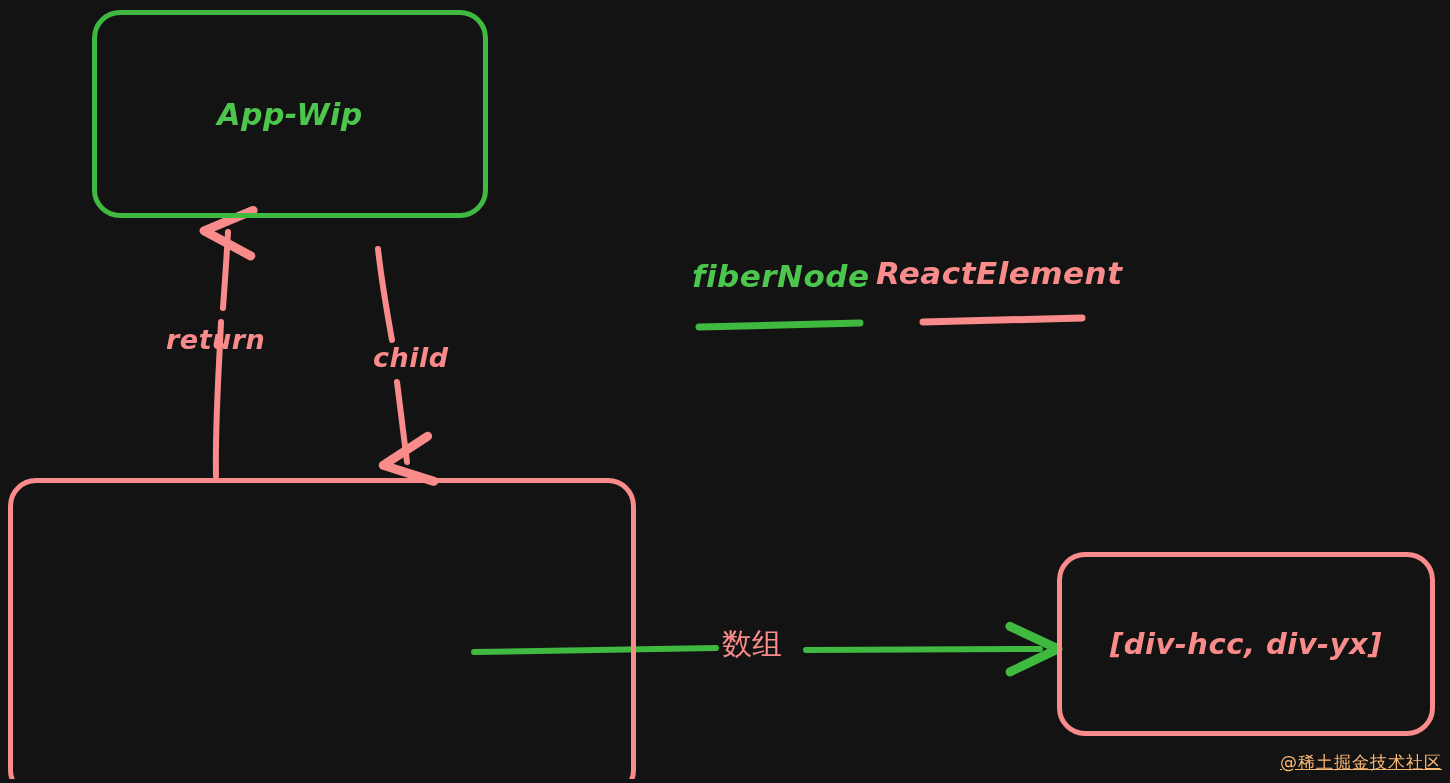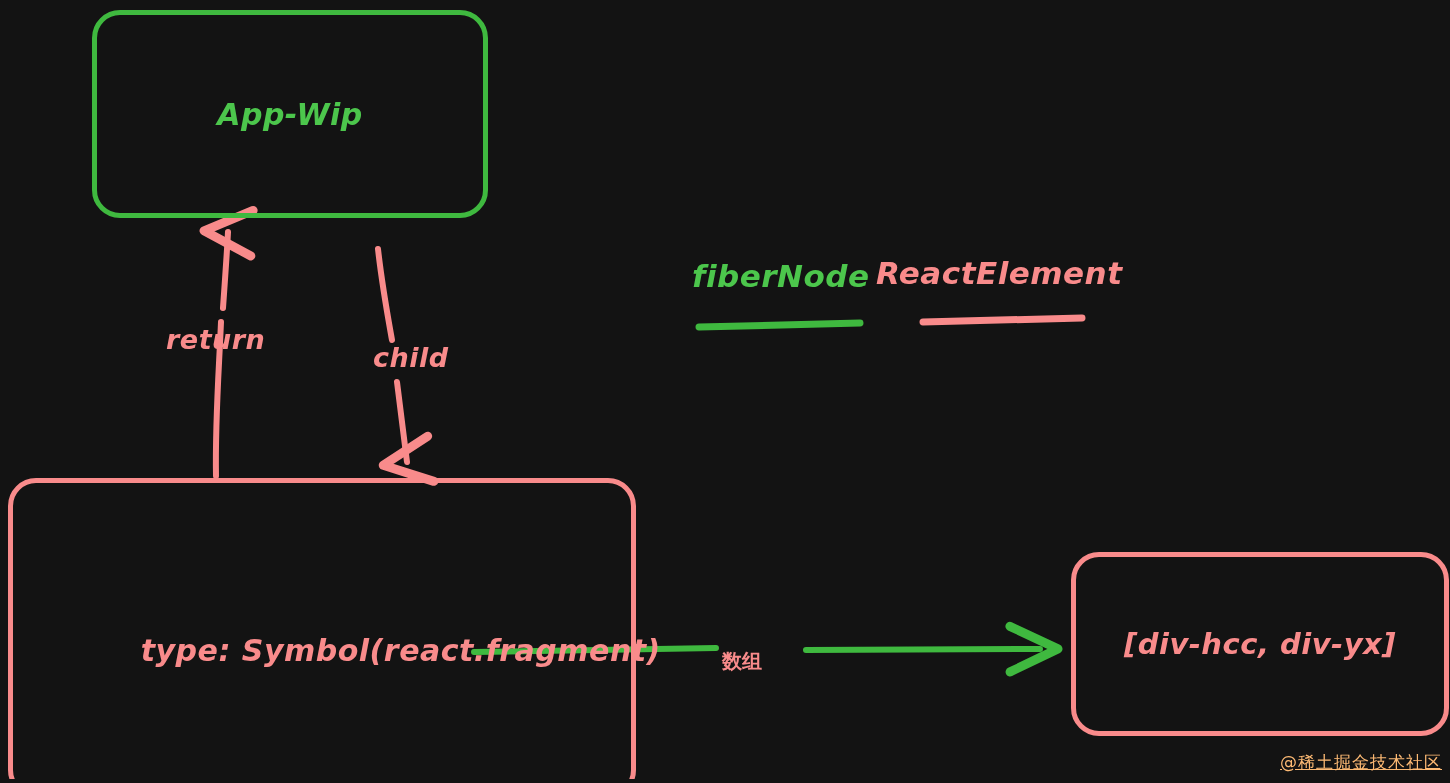--- a/index.html
+++ b/index.html
@@ -65,21 +65,21 @@
     position: absolute;
     left: 62px;
     top: 98px;
     line-height: 1.55;
     font-size: 30px;
     white-space: pre;
   }
   #box-fragment .frag-line2 { padding-left: 55px; display: block; }
 
   #box-children {
-    left: 1057px; top: 552px; width: 378px; height: 184px; margin-left: 14px;
+    left: 1057px; top: 552px; width: 378px; height: 184px;
   }
   #box-children .txt { font-size: 29px; }
 
   .legend-item {
     position: absolute;
   }
   .legend-text {
     font-size: 31px;
     white-space: nowrap;
   }
@@ -87,21 +87,21 @@
   #legend-reactelement { left: 876px; top: 255px; }
 
   .edge-label {
     position: absolute;
     font-size: 27px;
     color: #f98b8b;
     white-space: nowrap;
   }
   #label-return { left: 166px; top: 324px; }
   #label-child  { left: 353px; top: 342px; margin-left: 20px; }
-  #label-array  { left: 722px; top: 648px; font-size: 20px; font-style: normal; font-weight: 700; }
+  #label-array  { left: 722px; top: 624px; font-size: 30px; font-style: normal; font-weight: 400; }
 
   #watermark {
     position: absolute;
     right: 8px;
     bottom: 5px;
     color: #fdba74;
     font-size: 17px;
     letter-spacing: 1px;
     white-space: nowrap;
     text-decoration: underline;
@@ -145,21 +145,20 @@
       <path d="M923,322 L1082,318" stroke="#f98b8b" stroke-width="7" fill="none" stroke-linecap="round"></path>
     </g>
   </svg>
 
   <div class="node-box box-green" id="box-app">
     <span class="hand label-green txt">App-Wip</span>
   </div>
 
   <div class="node-box box-pink" id="box-fragment">
     <div class="hand label-pink frag-text">
-      <span>type: Symbol(react.fragment)</span>
     </div>
   </div>
 
   <div class="node-box box-pink" id="box-children">
     <span class="hand label-pink txt">[div-hcc, div-yx]</span>
   </div>
 
   <div class="legend-item" id="legend-reactelement">
     <span class="hand legend-text label-pink">ReactElement</span>
   </div>

